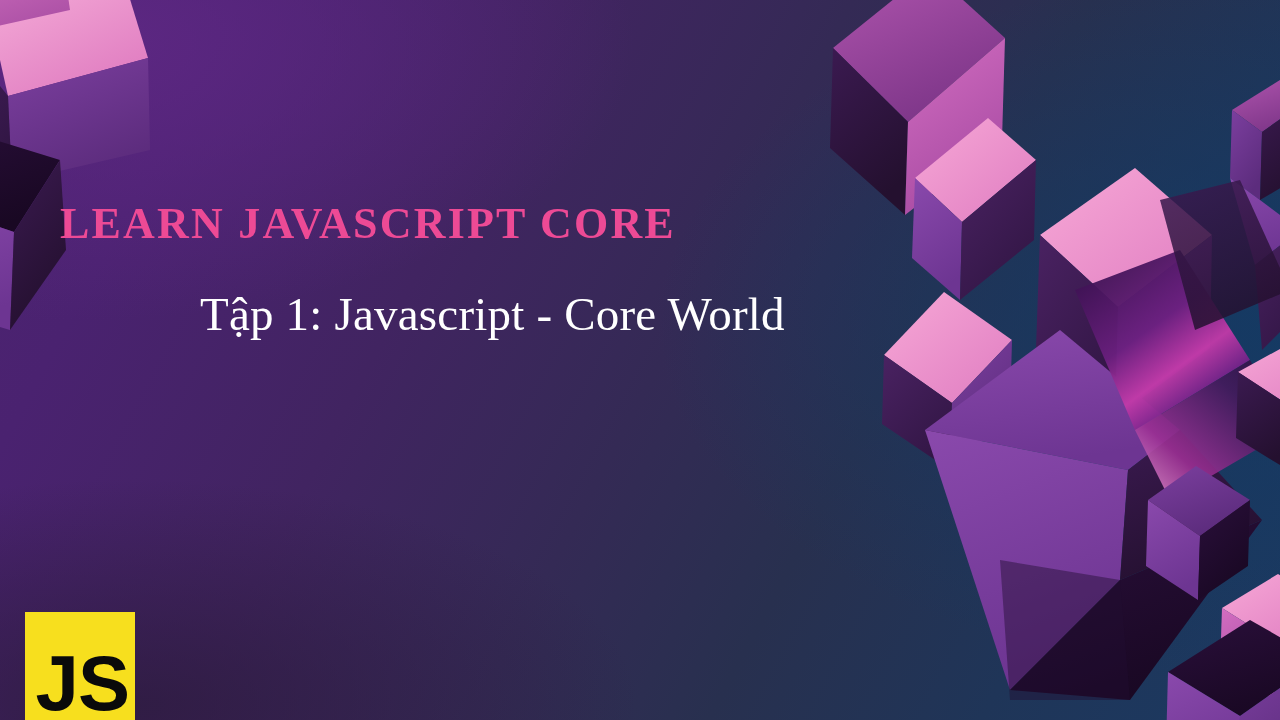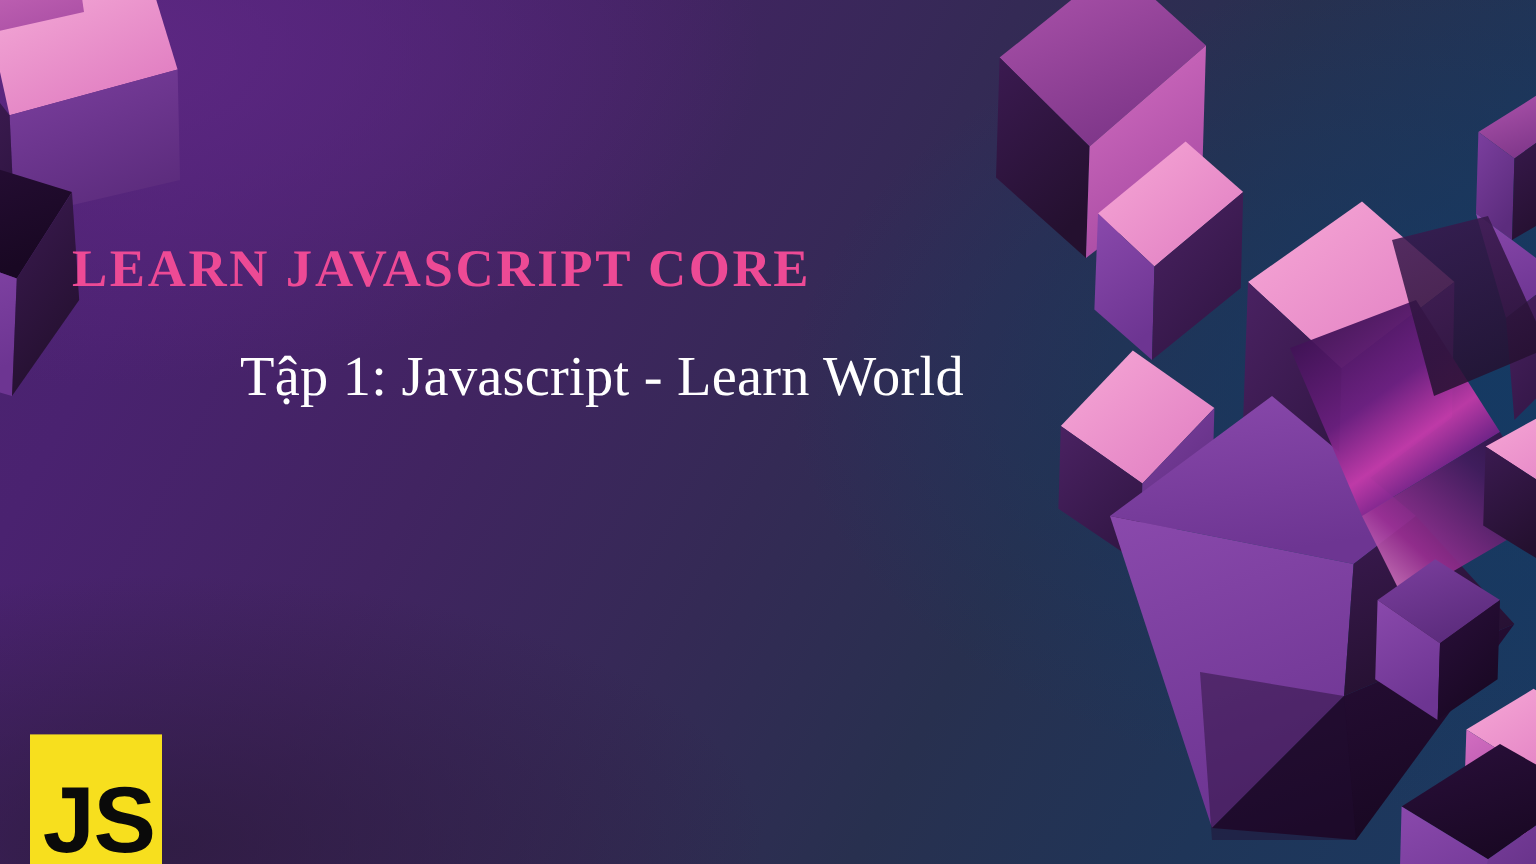--- a/index.html
+++ b/index.html
@@ -221,19 +221,19 @@
       <polygon points="872,688 940,646 1000,686 932,726" fill="url(#gMagDeep)" opacity="0.0"></polygon>
 
       <polygon points="1026,690 1086,652 1146,690 1086,728" fill="url(#gPurpMid)" opacity="0.0"></polygon>
 
       <polygon points="1000,560 1120,580 1130,700 1010,700" fill="#220d30" opacity="0.45"></polygon>
     </svg>
   </div>
 
   <div class="headline">Learn Javascript Core</div>
 
-  <div class="subtitle">Tập 1: Javascript - Learn World</div>
+  <div class="subtitle">Tập 1: Javascript - Core World</div>
 
   <div class="js-logo">
     <span class="js-logo-text">JS</span>
   </div>
 
 </div>
 
 </body></html>

